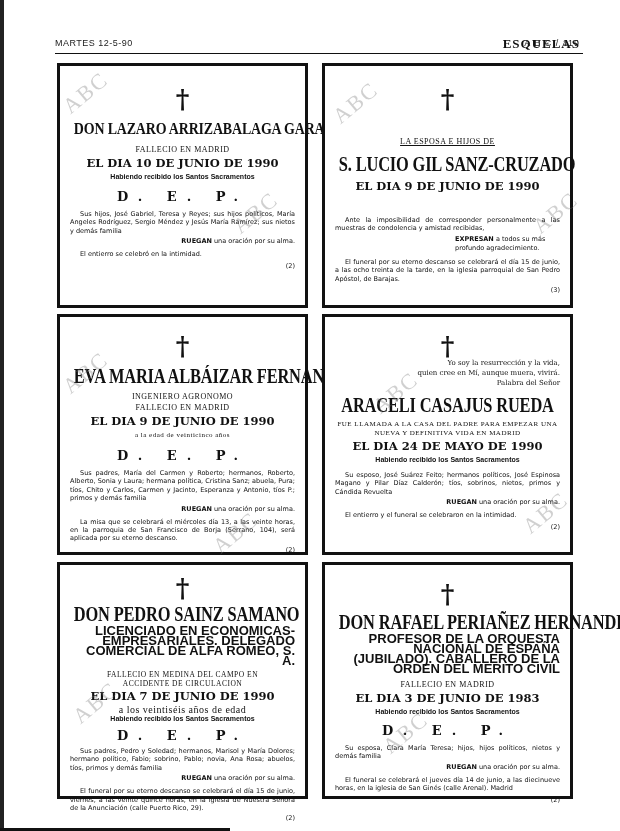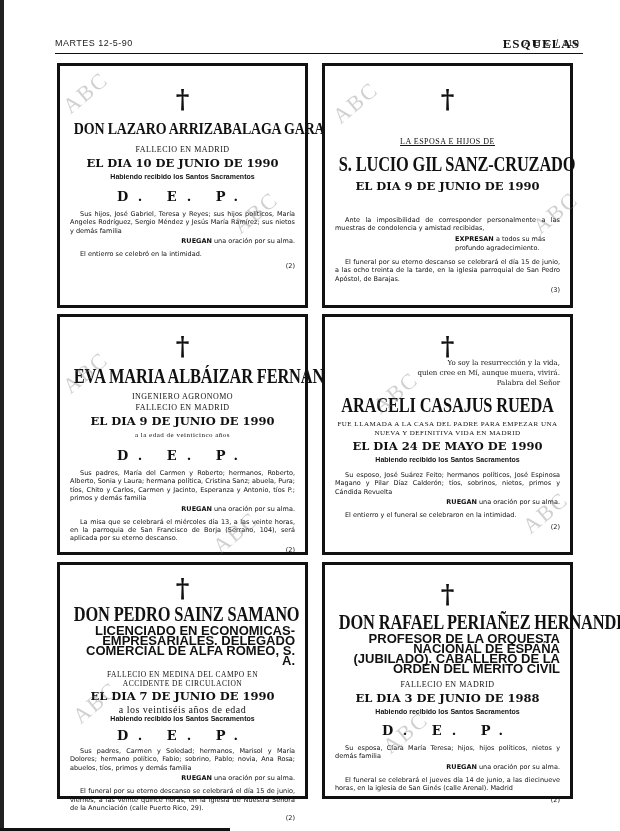--- a/index.html
+++ b/index.html
@@ -96,32 +96,32 @@
 
 <div class="box" style="left:57px; top:562px; width:251px; height:237px;">
   <div class="cross" style="margin-top:10px;">†</div>
   <div class="name big" style="margin-top:2px; margin-bottom:1px;">DON PEDRO SAINZ SAMANO</div>
   <div class="sub-bold">LICENCIADO EN ECONOMICAS-EMPRESARIALES. DELEGADO COMERCIAL DE ALFA ROMEO, S. A.</div>
   <div class="small-caps" style="margin-top:4px; font-size:7.5px; line-height:9px; padding:0 30px;">FALLECIO EN MEDINA DEL CAMPO EN ACCIDENTE DE CIRCULACION</div>
   <div class="date">EL DIA 7 DE JUNIO DE 1990</div>
   <div class="small-caps" style="font-size:10px; line-height:9px;">a los veintiséis años de edad</div>
   <div class="sacr">Habiendo recibido los Santos Sacramentos</div>
   <div class="dep" style="margin:3px 0 2px;">D. E. P.</div>
-  <div class="body">Sus padres, Carmen y Soledad; hermanos, Marisol y María Dolores; hermano político, Fabio; sobrino, Pablo; novia, Ana Rosa; abuelos, tíos, primos y demás familia</div>
+  <div class="body">Sus padres, Pedro y Soledad; hermanos, Marisol y María Dolores; hermano político, Fabio; sobrino, Pablo; novia, Ana Rosa; abuelos, tíos, primos y demás familia</div>
   <div class="ruegan"><b>RUEGAN</b><span> una oración por su alma.</span></div>
   <div class="body">El funeral por su eterno descanso se celebrará el día 15 de junio, viernes, a las veinte quince horas, en la iglesia de Nuestra Señora de la Anunciación (calle Puerto Rico, 29).</div>
   <div class="ref" style="margin-top:0;">(2)</div>
 </div>
 
 <div class="box" style="left:322px; top:562px; width:251px; height:237px;">
   <div class="cross" style="margin-top:16px;">†</div>
   <div class="name big" style="margin-top:4px; margin-bottom:1px;">DON RAFAEL PERIAÑEZ HERNANDEZ</div>
   <div class="sub-bold">PROFESOR DE LA ORQUESTA NACIONAL DE ESPAÑA (JUBILADO). CABALLERO DE LA ORDEN DEL MERITO CIVIL</div>
   <div class="small-caps" style="margin-top:5px;">FALLECIO EN MADRID</div>
-  <div class="date">EL DIA 3 DE JUNIO DE 1988</div>
+  <div class="date">EL DIA 3 DE JUNIO DE 1983</div>
   <div class="sacr">Habiendo recibido los Santos Sacramentos</div>
   <div class="dep" style="margin:5px 0 4px;">D. E. P.</div>
   <div class="body">Su esposa, Clara María Teresa; hijos, hijos políticos, nietos y demás familia</div>
   <div class="ruegan"><b>RUEGAN</b><span> una oración por su alma.</span></div>
   <div class="body">El funeral se celebrará el jueves día 14 de junio, a las diecinueve horas, en la iglesia de San Ginés (calle Arenal). Madrid</div>
   <div class="ref">(2)</div>
 </div>
 
 <div class="wm" style="left:60px; top:80px;">ABC</div>
 <div class="wm" style="left:330px; top:90px;">ABC</div>

